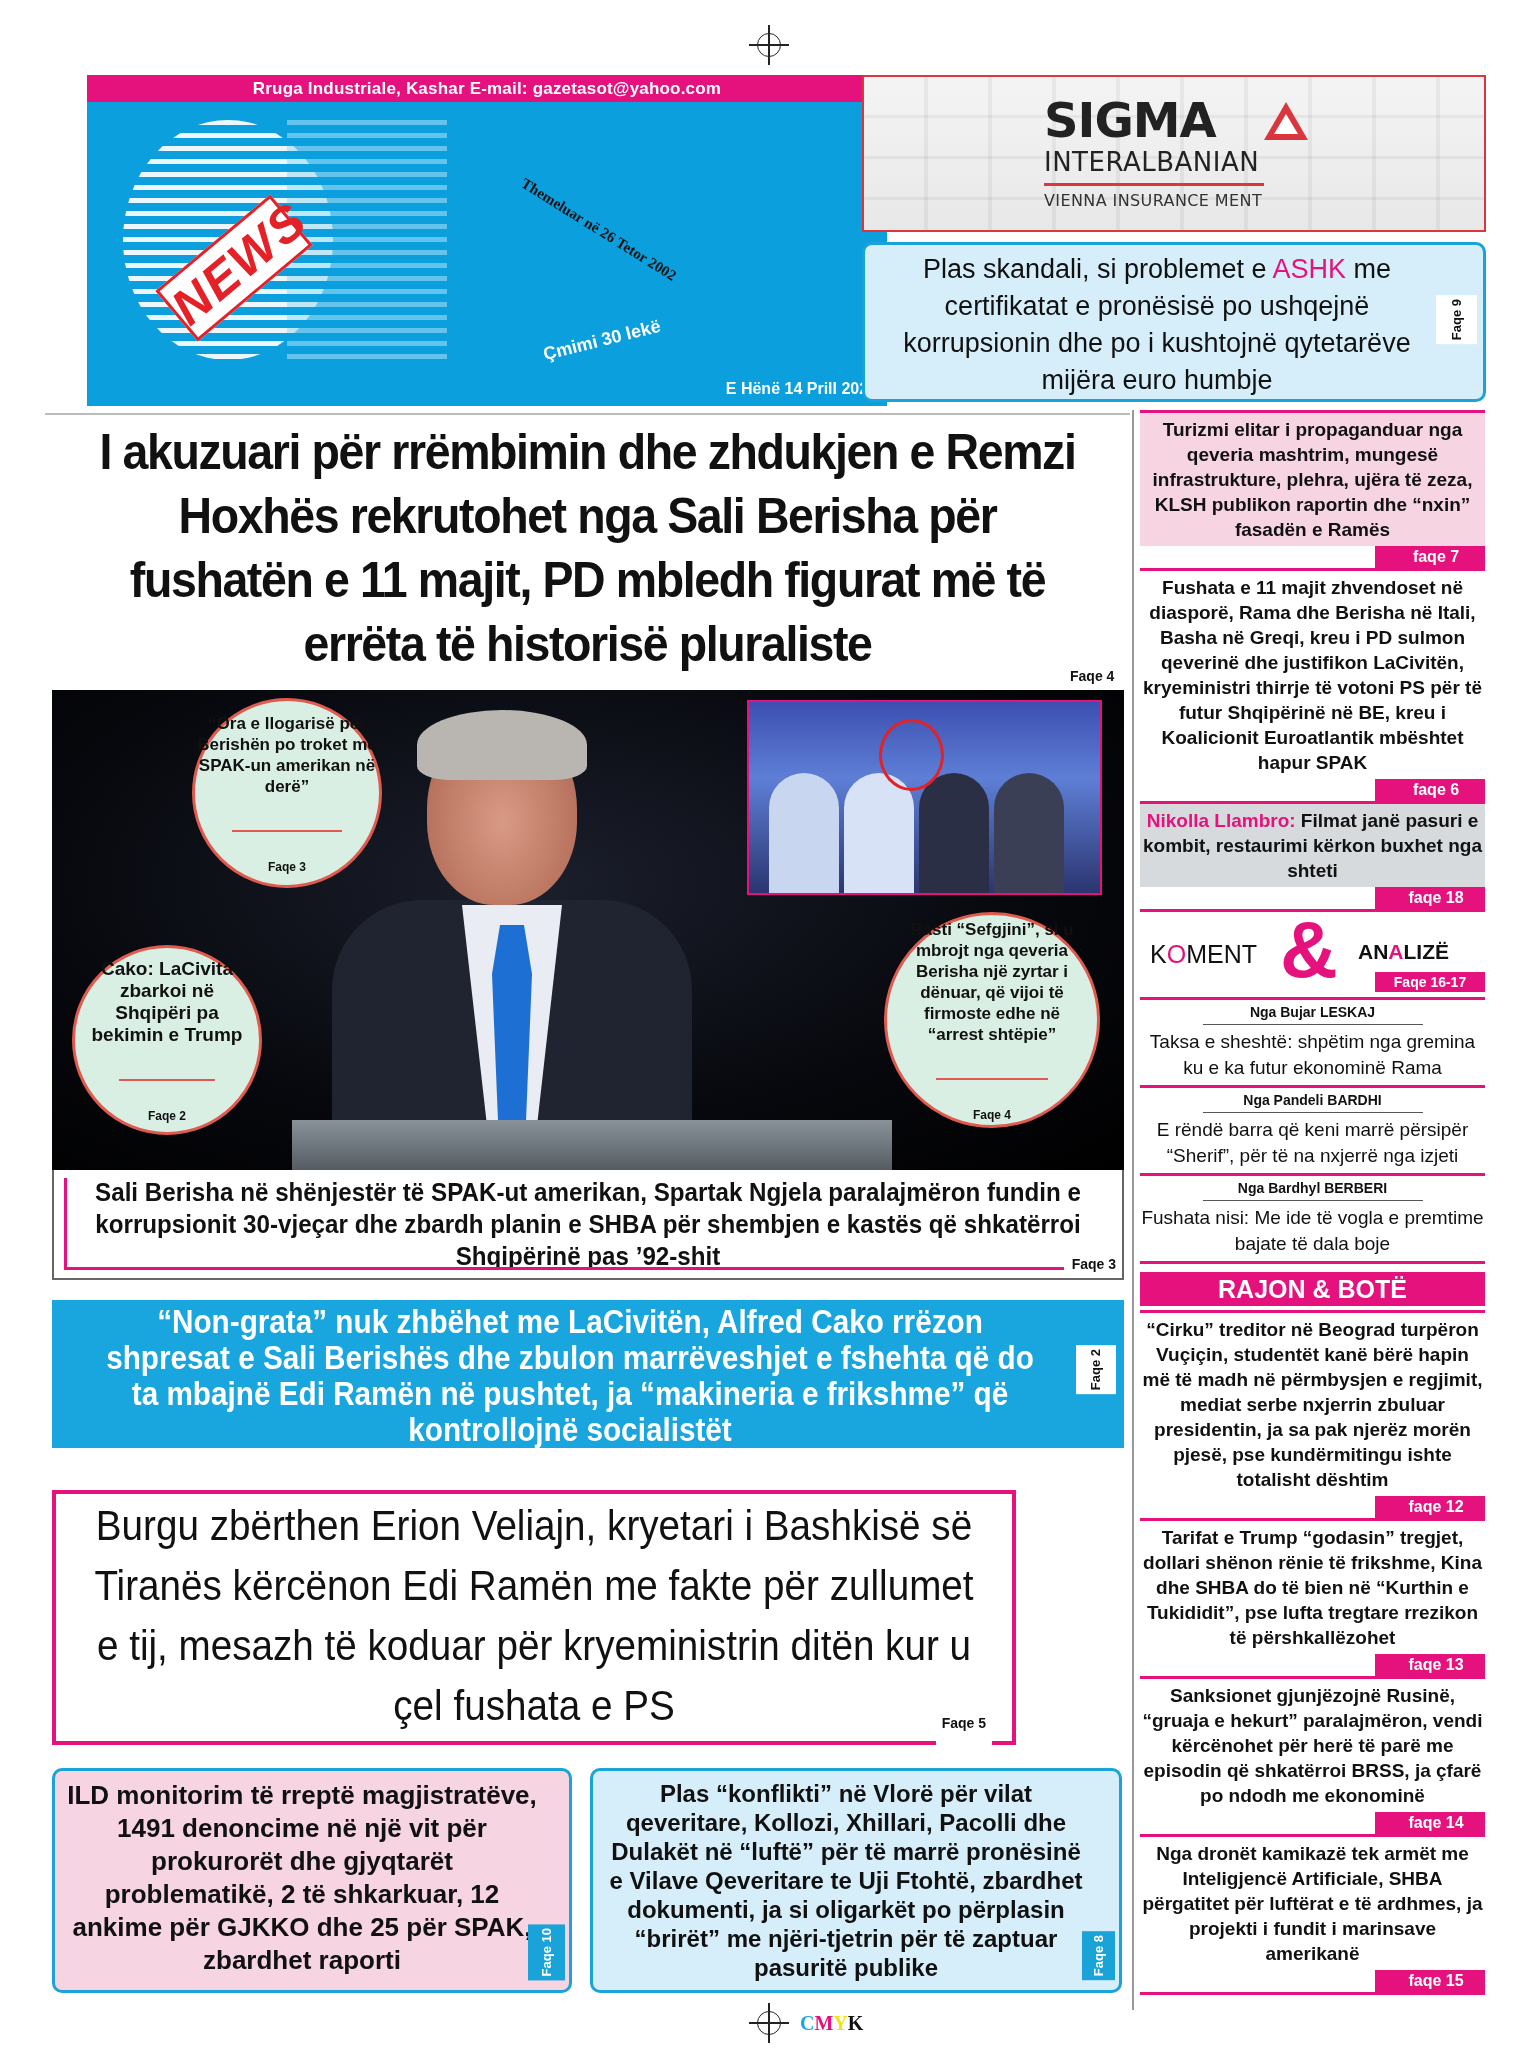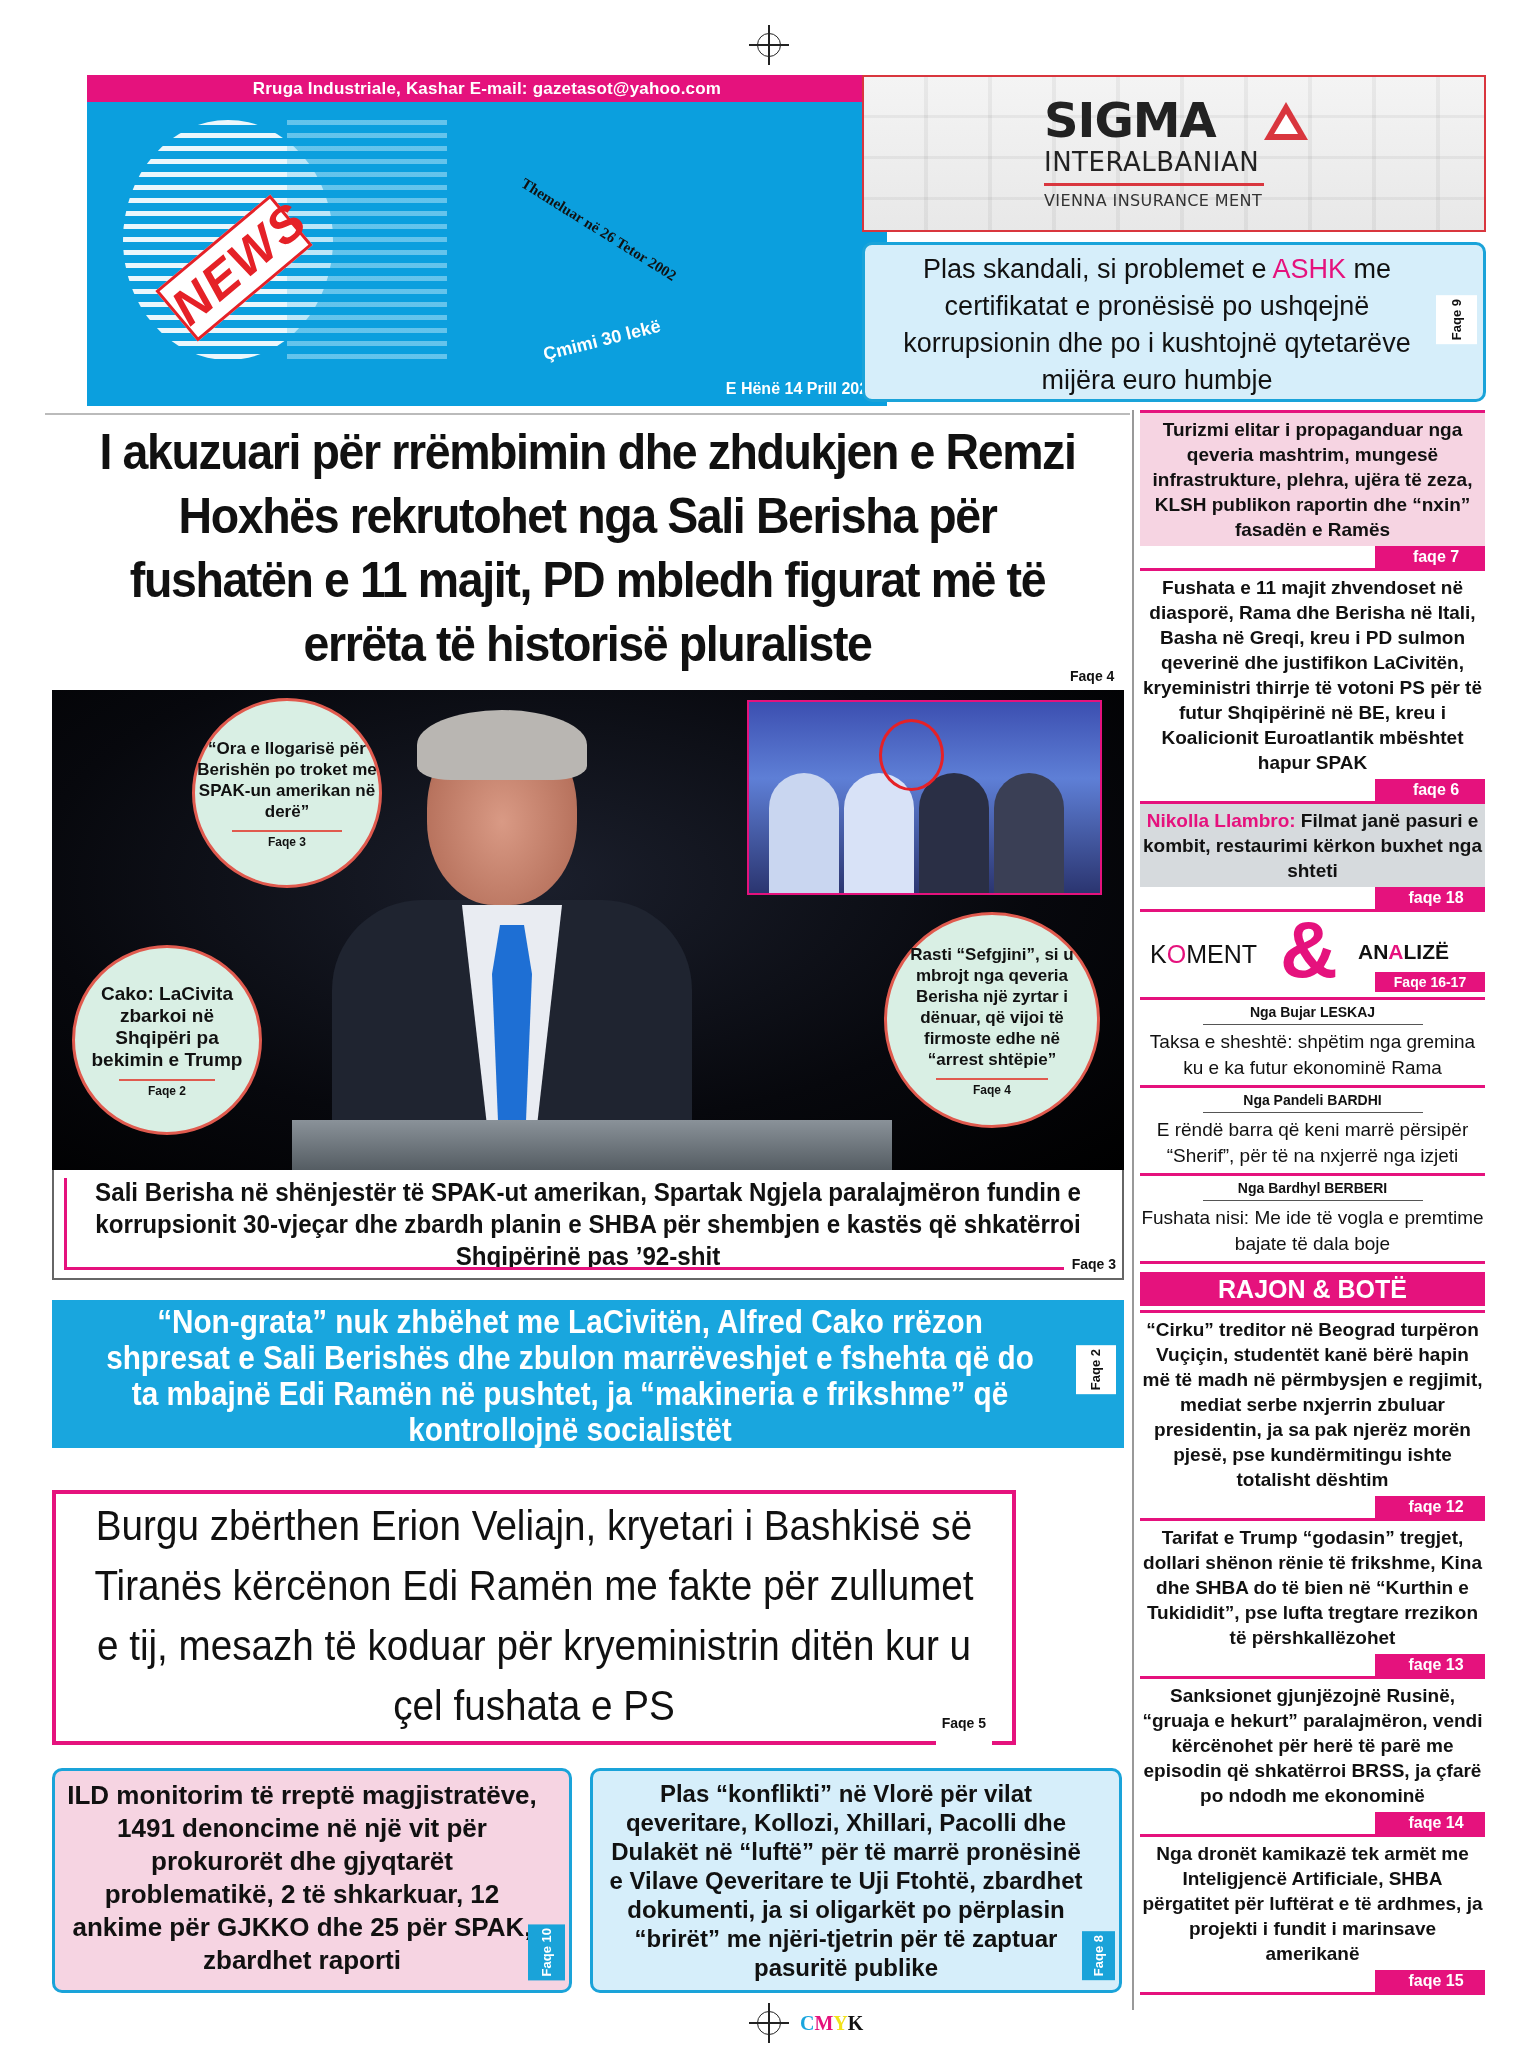--- a/index.html
+++ b/index.html
@@ -48,21 +48,21 @@
   .person .head { position: absolute; left: 95px; top: 10px; width: 150px; height: 185px; border-radius: 48% 48% 45% 45%; background: radial-gradient(ellipse at 50% 55%, #d99a85 0%, #b8735e 70%, #7a4a3b 100%); }
   .person .hair { position: absolute; left: 85px; top: 0; width: 170px; height: 70px; border-radius: 50% 50% 20% 20%; background: #b9b6b2; }
   .person .suit { position: absolute; left: 0; top: 190px; width: 360px; height: 270px; border-radius: 90px 90px 0 0; background: #1f2430; }
   .person .shirt { position: absolute; left: 130px; top: 195px; width: 100px; height: 265px; background: #e9ecf2; clip-path: polygon(0 0, 100% 0, 70% 100%, 30% 100%); }
   .person .tie { position: absolute; left: 160px; top: 215px; width: 40px; height: 245px; background: #1e6fd4; clip-path: polygon(20% 0, 80% 0, 100% 20%, 80% 100%, 20% 100%, 0 20%); }
   .podium { position: absolute; left: 240px; top: 430px; width: 600px; height: 60px; background: linear-gradient(180deg, #8a9299, #4a5258); }
   .inset-photo { position: absolute; left: 695px; top: 10px; width: 355px; height: 195px; border: 2px solid #e5127d; background: linear-gradient(180deg, #3c4fb0 0%, #5e7fd6 40%, #2b3570 100%); overflow: hidden; }
   .inset-photo .seat { position: absolute; bottom: 0; width: 70px; height: 120px; border-radius: 35px 35px 0 0; }
   .inset-circle { position: absolute; left: 130px; top: 17px; width: 65px; height: 72px; border: 3px solid #e52127; border-radius: 50%; }
 
-  .bubble { position: absolute; border-radius: 50%; background: #d9efe4; border: 3px solid #e05a4e; text-align: center; font-weight: bold; color: #111; display: flex; flex-direction: column; align-items: center; justify-content: center; }
+  .bubble { position: absolute; border-radius: 50%; background: #d9efe4; border: 3px solid #e05a4e; text-align: center; font-weight: bold; color: #111; display: flex; flex-direction: column; align-items: center; justify-content: center; gap: 25px; }
   .bubble .txt { font-size: 17px; line-height: 21px; }
   .bubble .rule { width: 60%; height: 2px; background: #e05a4e; margin: 8px 0 3px; }
   .bubble .pg { font-size: 12px; }
 
   
   .caption { left: 52px; top: 1170px; width: 1072px; height: 110px; border: 2px solid #666; border-top: none; text-align: center; font-weight: bold; font-size: 26px; line-height: 32px; padding-top: 6px; }
   .caption-inner { transform: scaleX(0.93); }
   .caption-pink-l { position: absolute; left: 10px; top: 8px; width: 3px; height: 92px; background: #e5127d; }
   .caption-pink-b { position: absolute; left: 10px; bottom: 8px; width: 1000px; height: 3px; background: #e5127d; }
 

